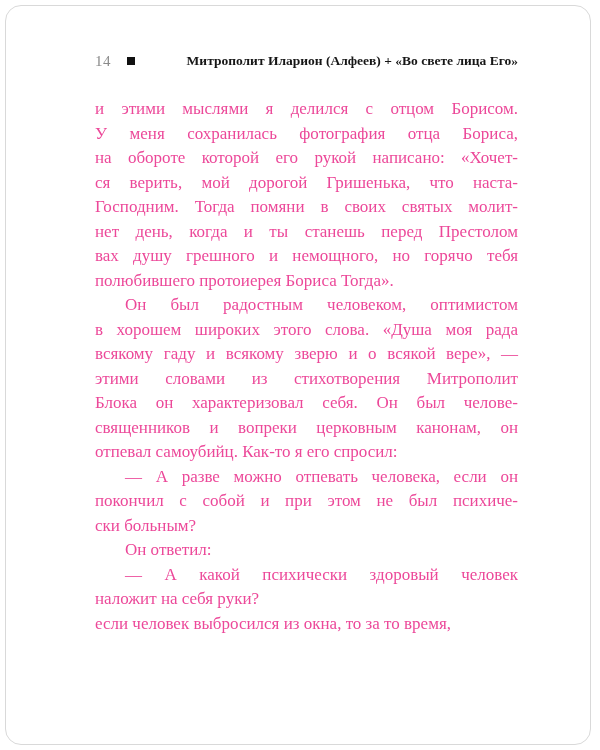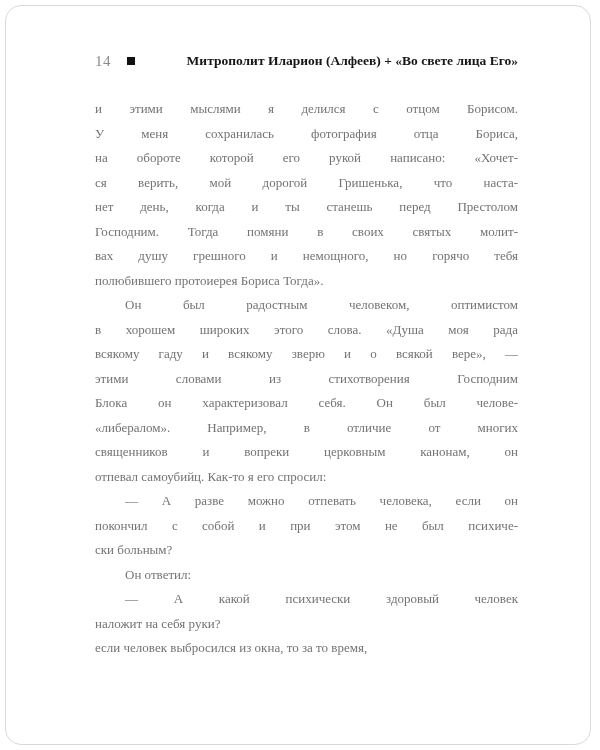--- a/index.html
+++ b/index.html
@@ -50,26 +50,26 @@
     color: #161616;
     white-space: nowrap;
   }
   .body-text {
     position: absolute;
     top: 97px;
     left: 95px;
     right: 78px;
   }
   .line {
-    font-size: 13px;
+    font-size: 17px;
     line-height: 24.5px;
     text-align: justify;
     text-align-last: justify;
     white-space: normal;
-    color: #737373;
+    color: #ec4899;
   }
   .line.last {
     text-align-last: left;
   }
   .line.indent {
     text-indent: 30px;
   }
 </style>
 </head>
 <body>
@@ -81,30 +81,29 @@
     <span class="page-number">14</span>
     <span class="header-marker"></span>
     <span class="header-title">Митрополит Иларион (Алфеев) + «Во свете лица Его»</span>
   </div>
 
   <div class="body-text">
       <div class="line">и этими мыслями я делился с отцом Борисом.</div>
       <div class="line">У меня сохранилась фотография отца Бориса,</div>
       <div class="line">на обороте которой его рукой написано: «Хочет-</div>
       <div class="line">ся верить, мой дорогой Гришенька, что наста-</div>
+      <div class="line">Господним. Тогда помяни в своих святых молит-</div>
       <div class="line">нет день, когда и ты станешь перед Престолом</div>
-      <div class="line">Господним. Тогда помяни в своих святых молит-</div>
       <div class="line">вах душу грешного и немощного, но горячо тебя</div>
       <div class="line last">полюбившего протоиерея Бориса Тогда».</div>
       <div class="line indent">Он был радостным человеком, оптимистом</div>
       <div class="line">в хорошем широких этого слова. «Душа моя рада</div>
       <div class="line">всякому гаду и всякому зверю и о всякой вере», —</div>
-      <div class="line">этими словами из стихотворения Господним</div>
+      <div class="line">этими словами из стихотворения Митрополит</div>
       <div class="line">Блока он характеризовал себя. Он был челове-</div>
-      <div class="line">«либералом». Например, в отличие от многих</div>
       <div class="line">священников и вопреки церковным канонам, он</div>
       <div class="line last">отпевал самоубийц. Как-то я его спросил:</div>
       <div class="line indent">— А разве можно отпевать человека, если он</div>
       <div class="line">покончил с собой и при этом не был психиче-</div>
       <div class="line last">ски больным?</div>
       <div class="line last indent">Он ответил:</div>
       <div class="line indent">— А какой психически здоровый человек</div>
       <div class="line last">наложит на себя руки?</div>
       <div class="line last">если человек выбросился из окна, то за то время,</div>
     </div>

